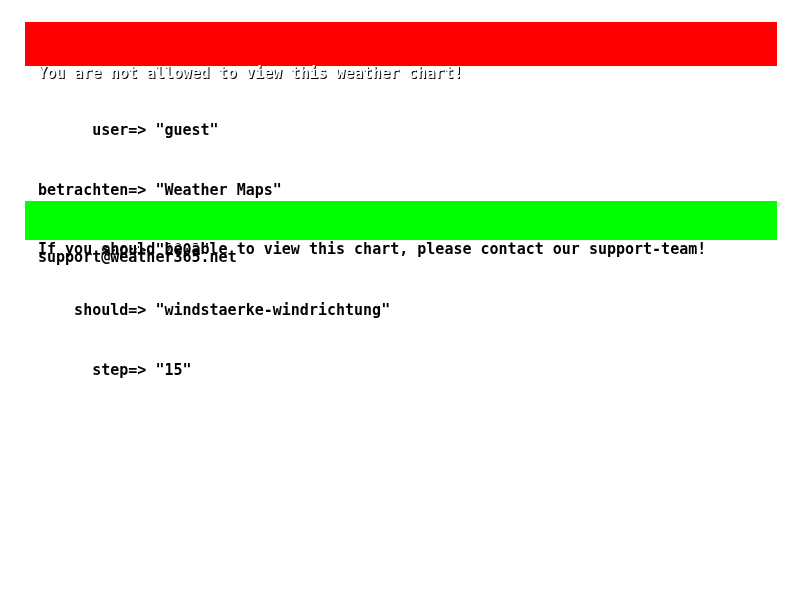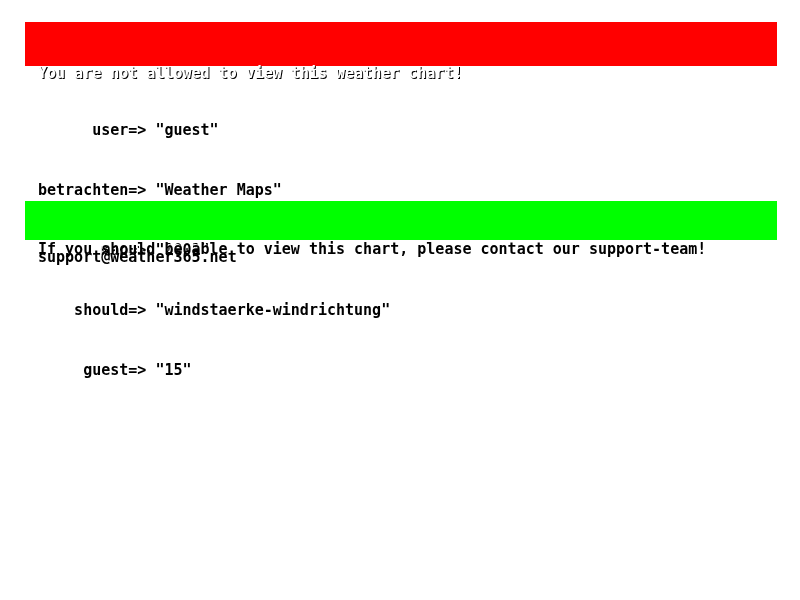--- a/index.html
+++ b/index.html
@@ -73,21 +73,21 @@
 
 <div class="banner banner-denied">
   <div>You are not allowed to view this weather chart!</div>
 </div>
 
 <div class="kv-block">
   <div class="kv-row"><span class="kv-key">user</span><span class="kv-arrow">=&gt;</span><span class="kv-value">"guest"</span></div>
   <div class="kv-row"><span class="kv-key">betrachten</span><span class="kv-arrow">=&gt;</span><span class="kv-value">"Weather Maps"</span></div>
   <div class="kv-row"><span class="kv-key">map</span><span class="kv-arrow">=&gt;</span><span class="kv-value">"1001"</span></div>
   <div class="kv-row"><span class="kv-key">should</span><span class="kv-arrow">=&gt;</span><span class="kv-value">"windstaerke-windrichtung"</span></div>
-  <div class="kv-row"><span class="kv-key">guest</span><span class="kv-arrow">=&gt;</span><span class="kv-value">"15"</span></div>
+  <div class="kv-row"><span class="kv-key">step</span><span class="kv-arrow">=&gt;</span><span class="kv-value">"15"</span></div>
 </div>
 
 <div class="banner banner-support">
   <div>If you should be able to view this chart, please contact our support-team!</div>
 </div>
 
 <div class="footer">
   <span>support@weather365.net</span>
 </div>
 

